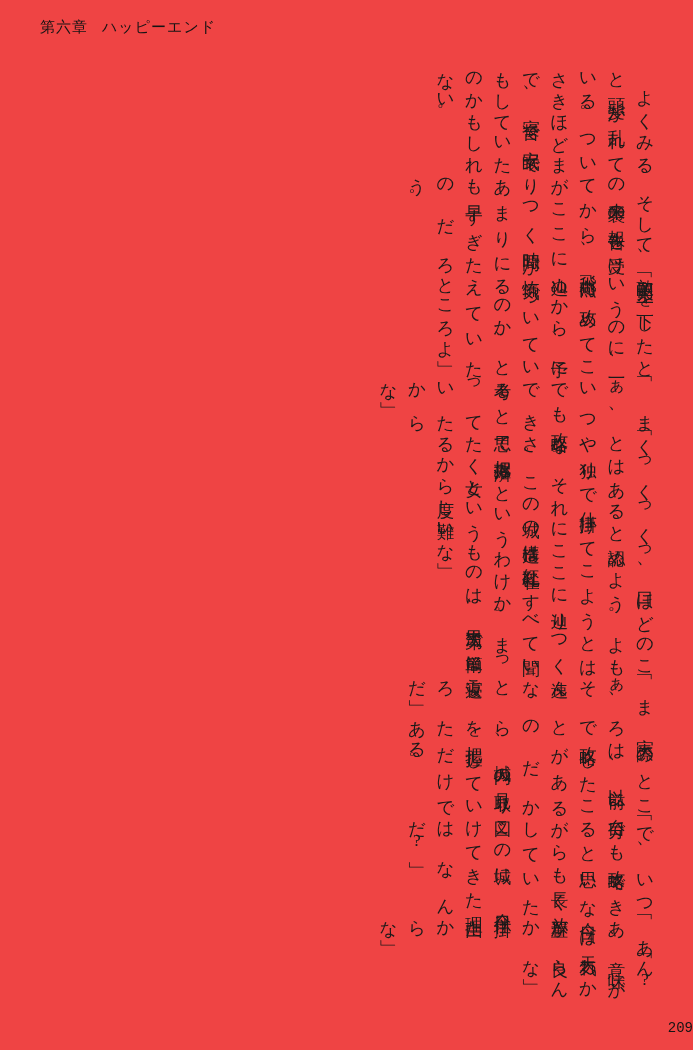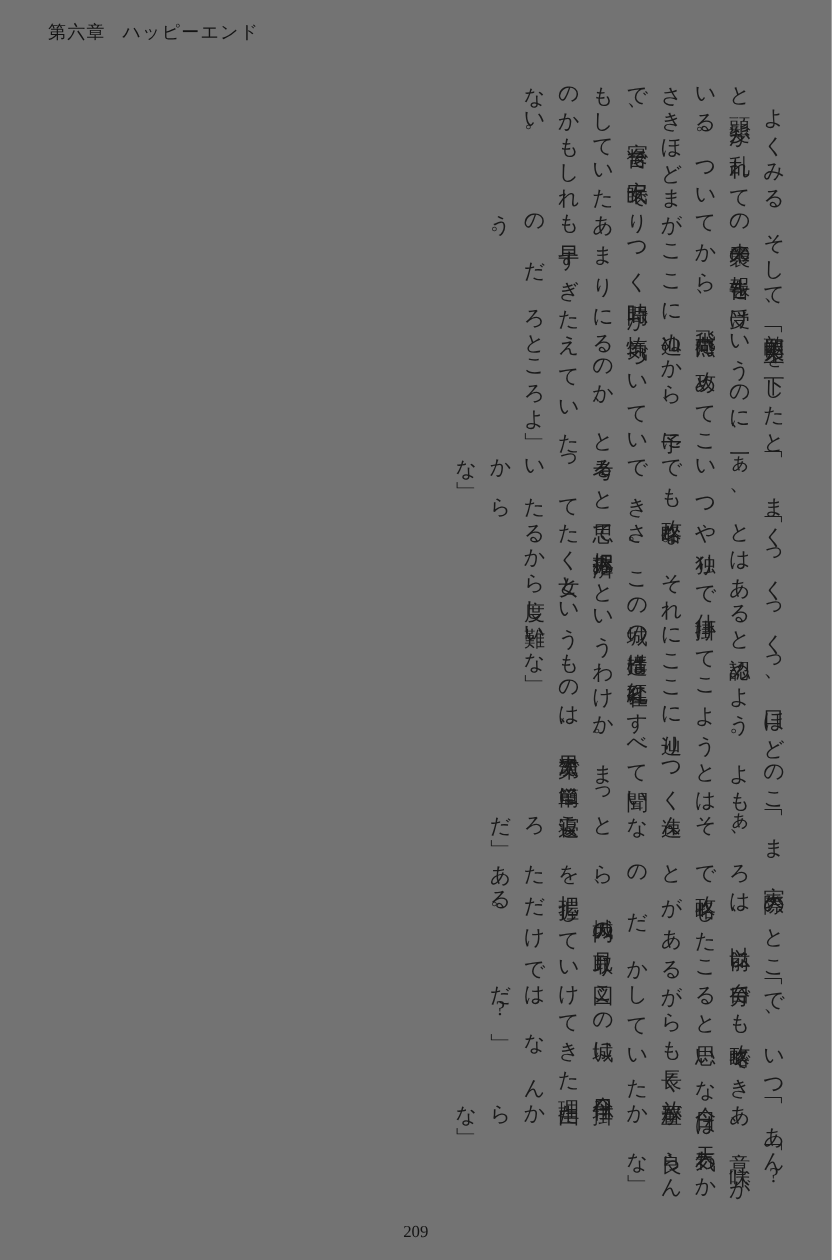--- a/index.html
+++ b/index.html
@@ -12,21 +12,21 @@
     height: 1050px;
     overflow: hidden;
     font-family: "Liberation Serif", "DejaVu Serif", serif;
     color: #1a1a1a;
   }
   .page {
     position: relative;
     width: 693px;
     height: 1050px;
     box-sizing: border-box;
-    background: #737373;
+    background: #ef4444;
   }
   
   .running-head {
     position: absolute;
     top: 18px;
     left: 40px;
     font-size: 15px;
     letter-spacing: 1px;
     white-space: nowrap;
     color: #141414;
@@ -59,24 +59,24 @@
     text-indent: 1em;
   }
   .para.noindent {
     text-indent: 0;
   }
   .page-number {
     position: absolute;
     bottom: 14px;
     left: 0;
     width: 693px;
-    text-align: center;
+    text-align: right;
     font-size: 14px;
     color: #141414;
-    font-family: Liberation Serif, serif;
+    font-family: Liberation Mono, monospace;
   }
 </style>
 </head>
 <body>
 
 <div class="page">
 
   <div class="running-head">
     <span class="chap-num">第六章</span><span>ハッピーエンド</span>
   </div>

